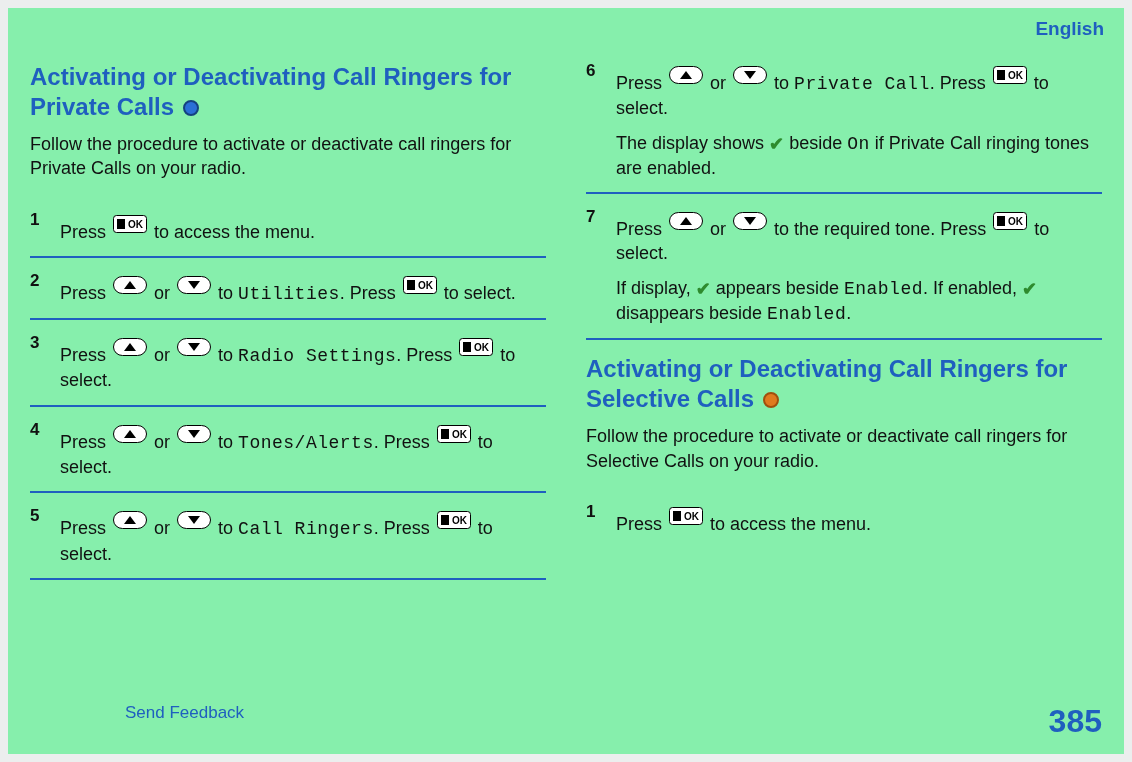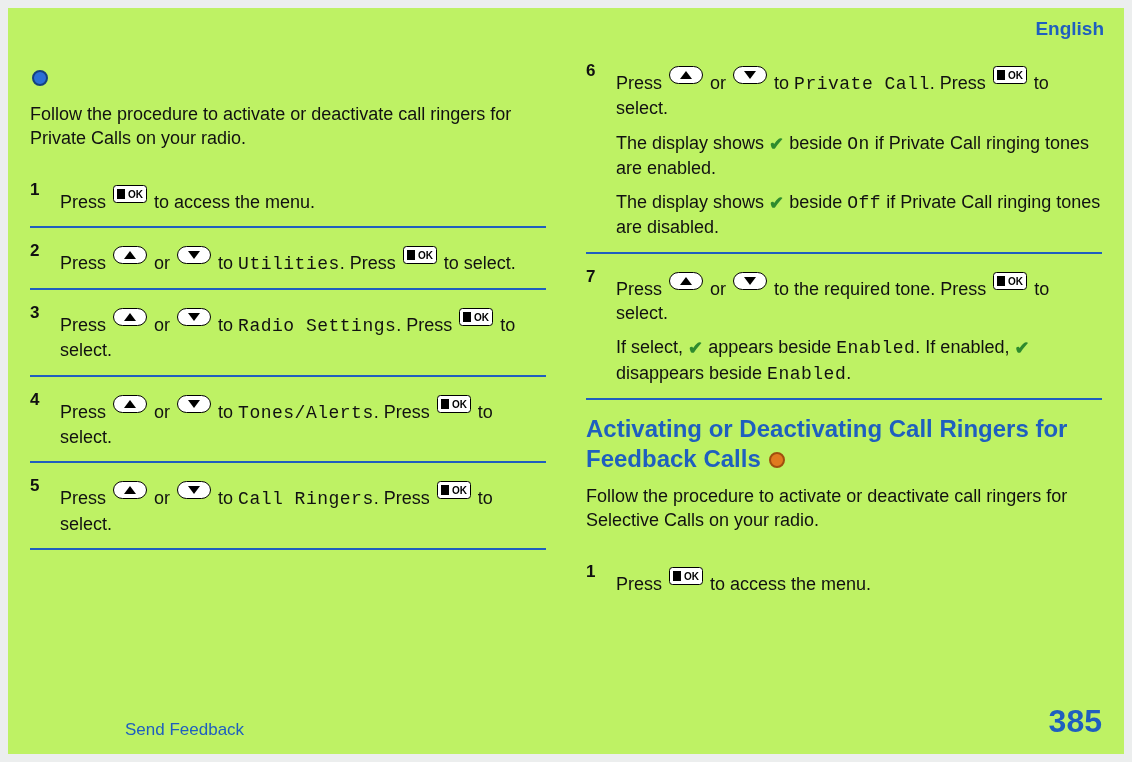--- a/index.html
+++ b/index.html
@@ -11,21 +11,21 @@
     font-family: Arial, Helvetica, sans-serif;
     color: #111;
     position: relative;
   }
   .page {
     position: absolute;
     left: 8px;
     top: 8px;
     width: 1116px;
     height: 746px;
-    background: #bef264;
+    background: #86efac;
   }
   .header-lang {
     position: absolute;
     top: 10px;
     right: 20px;
     color: #1f5fbf;
     font-weight: bold;
     font-size: 19px;
   }
   .columns {
@@ -94,21 +94,21 @@
   }
   .title-icn.blue { background: #2a6fd6; border: 2px solid #14427f; }
   .title-icn.orange { background: #e07a1f; border: 2px solid #a04f0e; }
   .footer {
     position: absolute;
     bottom: 14px;
     left: 0;
     right: 0;
     display: flex;
     justify-content: space-between;
-    align-items: flex-end;
+    align-items: flex-start;
     padding: 0 22px;
   }
   .feedback {
     color: #1f5fbf;
     font-size: 17px;
     margin-left: 95px;
   }
   .pagenum {
     color: #1f5fbf;
     font-weight: bold;
@@ -119,20 +119,21 @@
 <body>
 
 <div class="page">
 
   <div class="header-lang">English</div>
 
   <div class="columns">
 
     <div class="col">
       <h2>
+        <span>Activating or Deactivating Call Ringers for Private Calls</span>
         <span class="title-icn blue"></span>
       </h2>
       <p class="intro">Follow the procedure to activate or deactivate call ringers for Private Calls on your radio.</p>
 
       <div class="step rule">
         <div class="num">1</div>
         <div class="body">
           <p>
             <span>Press </span>
             <span class="btn-ok"><svg width="34" height="18">
@@ -275,27 +276,20 @@
                 </svg></span>
             <span> to select.</span>
           </p>
           <p>
             <span>The display shows </span>
             <span class="check">✔</span>
             <span> beside </span>
             <span class="mono">On</span>
             <span> if Private Call ringing tones are enabled.</span>
           </p>
-          <p>
-            <span>The display shows </span>
-            <span class="check">✔</span>
-            <span> beside </span>
-            <span class="mono">Off</span>
-            <span> if Private Call ringing tones are disabled.</span>
-          </p>
         </div>
       </div>
 
       <div class="step rule">
         <div class="num">7</div>
         <div class="body">
           <p>
             <span>Press </span>
             <span class="btn-up"><svg width="34" height="18">
                   <rect x="0.5" y="0.5" width="33" height="17" rx="9" fill="#fff" stroke="#000"></rect>
@@ -308,33 +302,33 @@
                 </svg></span>
             <span> to the required tone. Press </span>
             <span class="btn-ok"><svg width="34" height="18">
                   <rect x="0.5" y="0.5" width="33" height="17" rx="3" fill="#fff" stroke="#000"></rect>
                   <rect x="4" y="4" width="8" height="10" fill="#000"></rect>
                   <text x="15" y="13" font-size="10" font-family="Arial" font-weight="bold">OK</text>
                 </svg></span>
             <span> to select.</span>
           </p>
           <p>
-            <span>If select, </span>
+            <span>If display, </span>
             <span class="check">✔</span>
             <span> appears beside </span>
             <span class="mono">Enabled</span><span>. If enabled, </span>
             <span class="check">✔</span>
             <span> disappears beside </span>
             <span class="mono">Enabled</span><span>.</span>
           </p>
         </div>
       </div>
 
       <h2>
-        <span>Activating or Deactivating Call Ringers for Feedback Calls</span>
+        <span>Activating or Deactivating Call Ringers for Selective Calls</span>
         <span class="title-icn orange"></span>
       </h2>
       <p class="intro">Follow the procedure to activate or deactivate call ringers for Selective Calls on your radio.</p>
 
       <div class="step">
         <div class="num">1</div>
         <div class="body">
           <p>
             <span>Press </span>
             <span class="btn-ok"><svg width="34" height="18">

